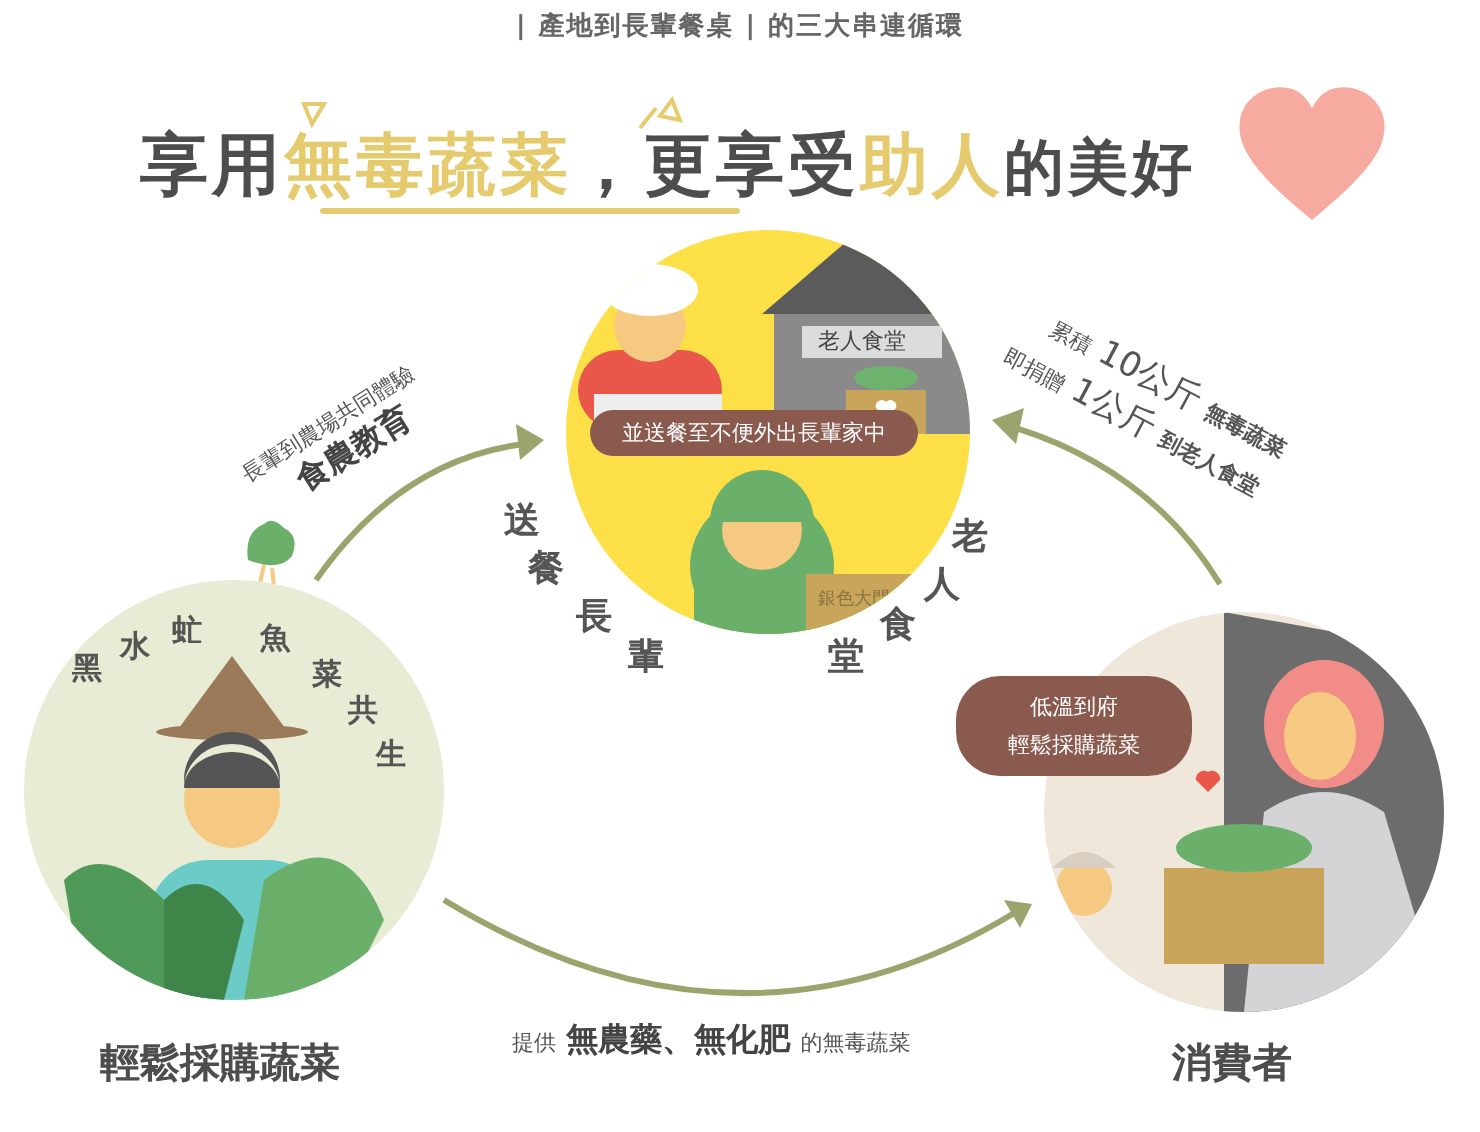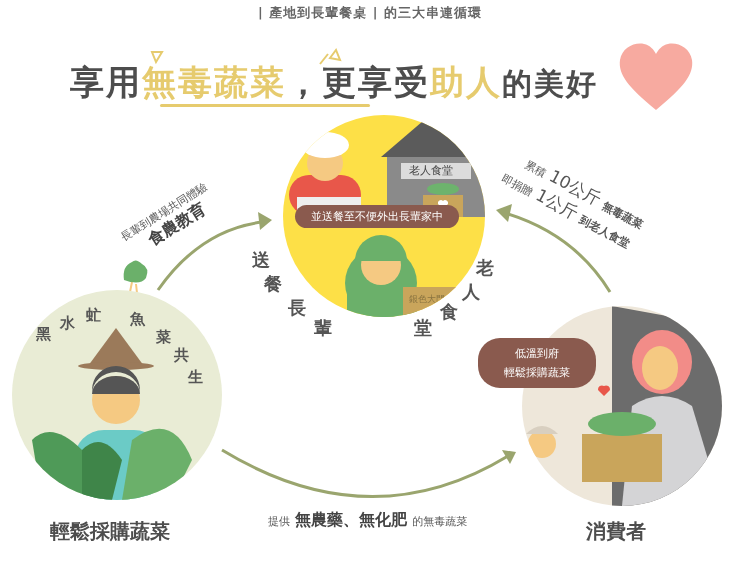--- a/index.html
+++ b/index.html
@@ -62,21 +62,21 @@
     <span style="font-size:17px">10公斤</span>
     <span style="font-size:11px;font-weight:bold">無毒蔬菜</span>
   </div>
   <div style="color:#555;margin-left:-14px;">
     <span style="font-size:11px">即捐贈</span>
     <span style="font-size:17px">1公斤</span>
     <span style="font-size:11px;font-weight:bold">到老人食堂</span>
   </div>
 </div>
 
-<div class="abs" style="left:268px;top:510px;white-space:nowrap;color:#555;">
+<div class="abs" style="left:256px;top:510px;white-space:nowrap;color:#555;">
   <span style="font-size:11px">提供</span>
   <span style="font-size:16px;font-weight:bold;color:#444">無農藥、無化肥</span>
   <span style="font-size:11px">的無毒蔬菜</span>
 </div>
 
 <div class="abs circle c-top">
   <svg width="202" height="202" style="position:absolute;left:0;top:0">
     <polygon points="98,42 140,6 202,6 202,42" fill="#5b5b5b"></polygon>
     <rect x="104" y="42" width="98" height="60" fill="#8a8a8a"></rect>
     <rect x="118" y="48" width="70" height="16" fill="#dcdcdc"></rect>

